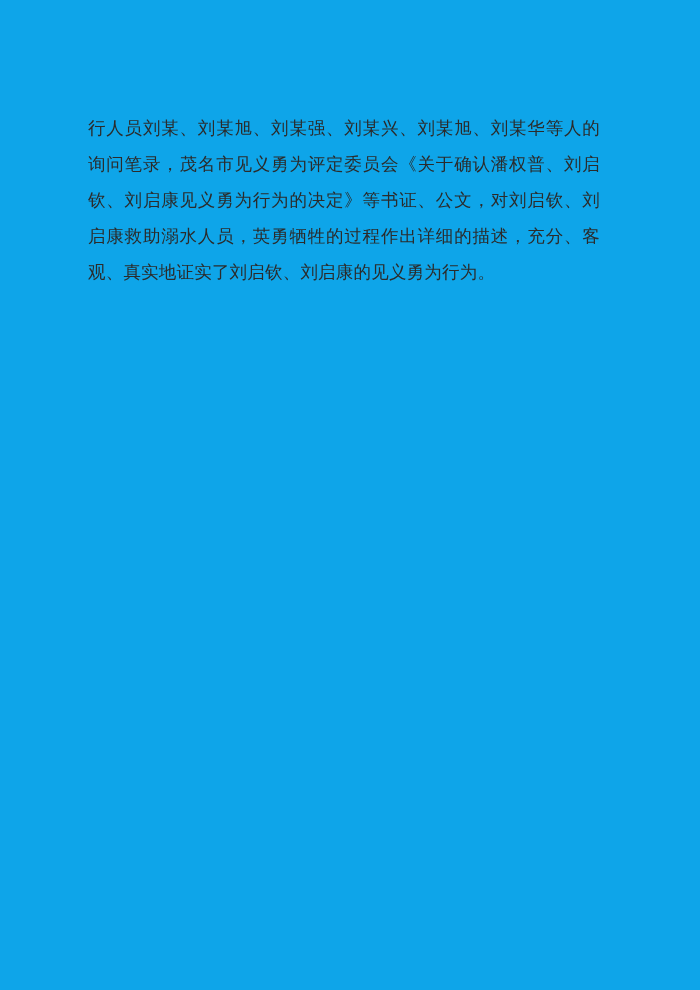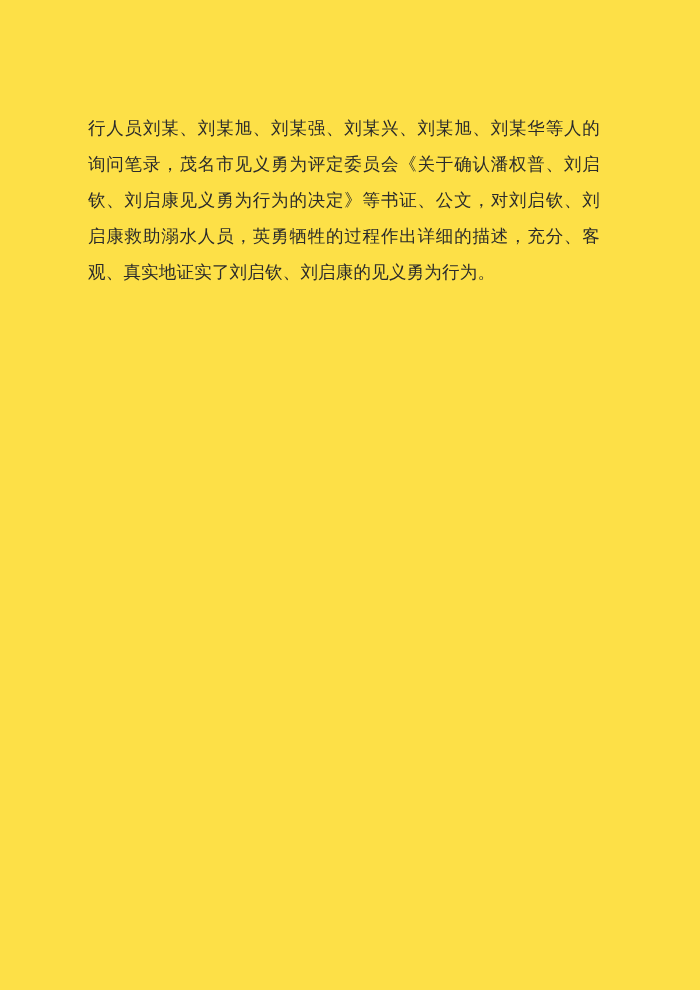--- a/index.html
+++ b/index.html
@@ -10,21 +10,21 @@
     width: 700px;
     height: 990px;
     background: #ffffff;
     font-family: "Liberation Serif", "DejaVu Serif", serif;
     overflow: hidden;
   }
   .page {
     position: relative;
     width: 700px;
     height: 990px;
-    background: #fde047;
+    background: #0ea5e9;
     box-sizing: border-box;
   }
   .page-body {
     position: absolute;
     left: 88px;
     top: 110px;
     width: 512px;
   }
   .doc-paragraph {
     margin: 0;

